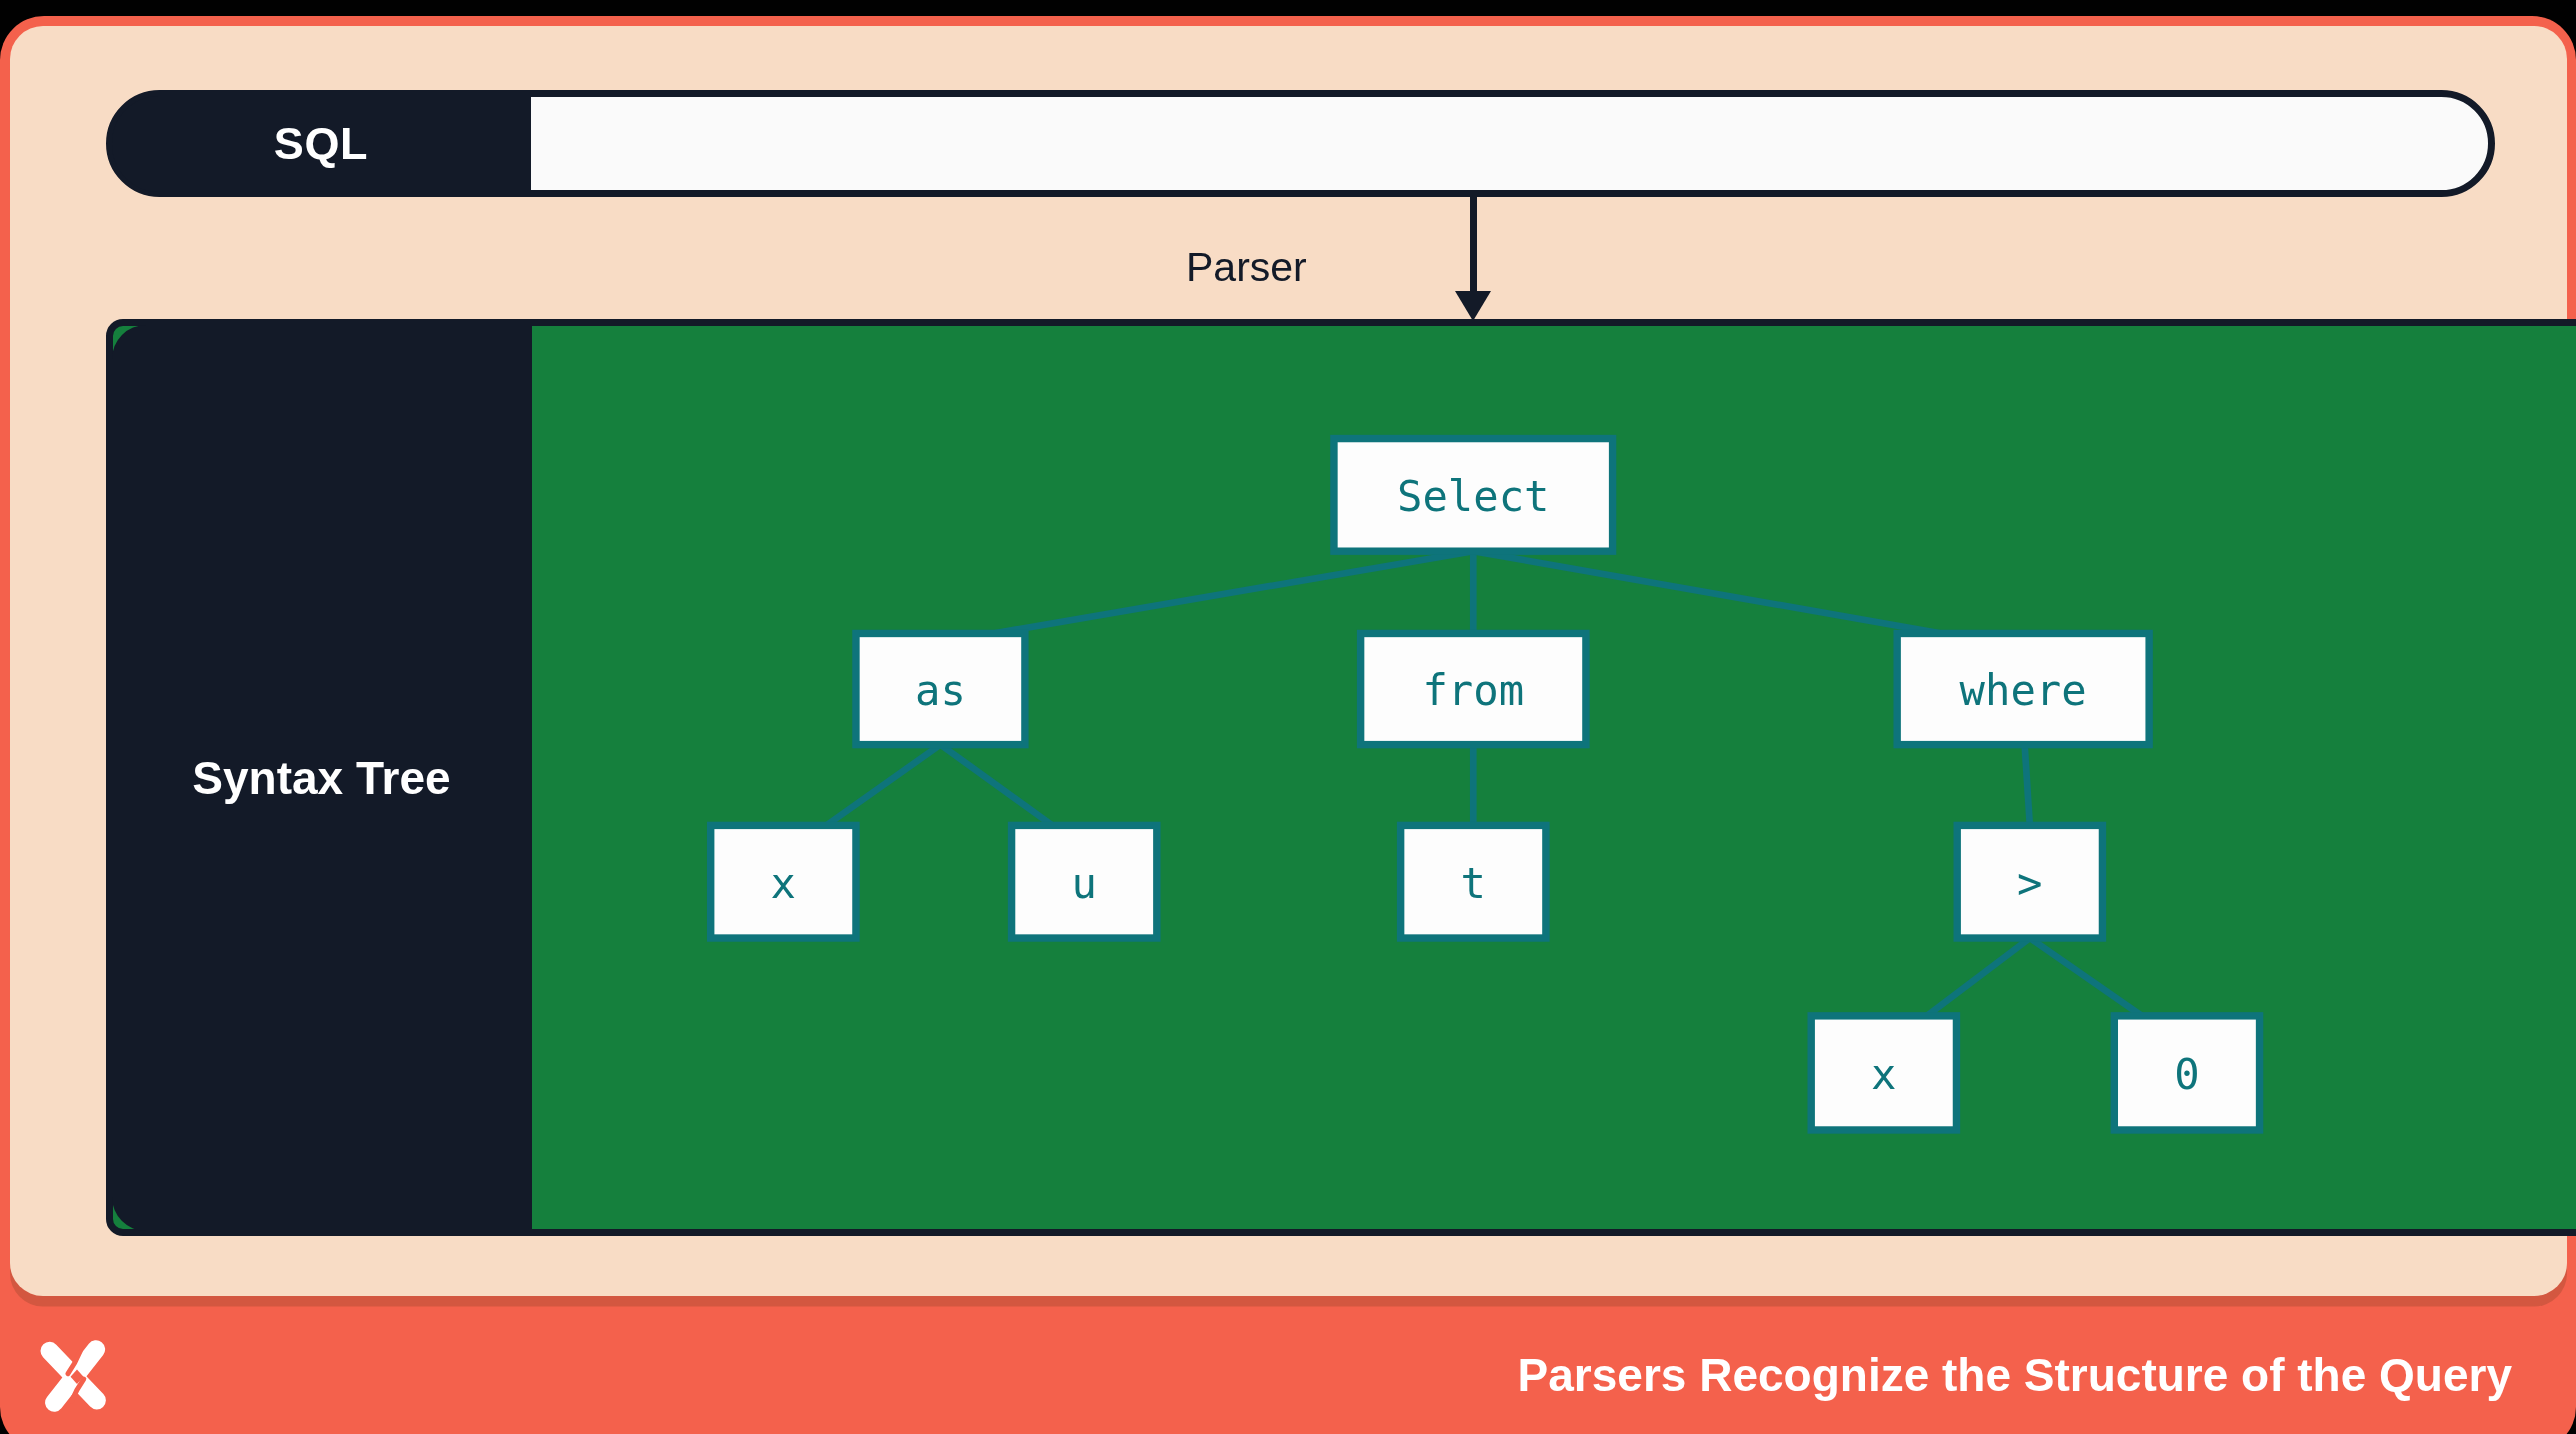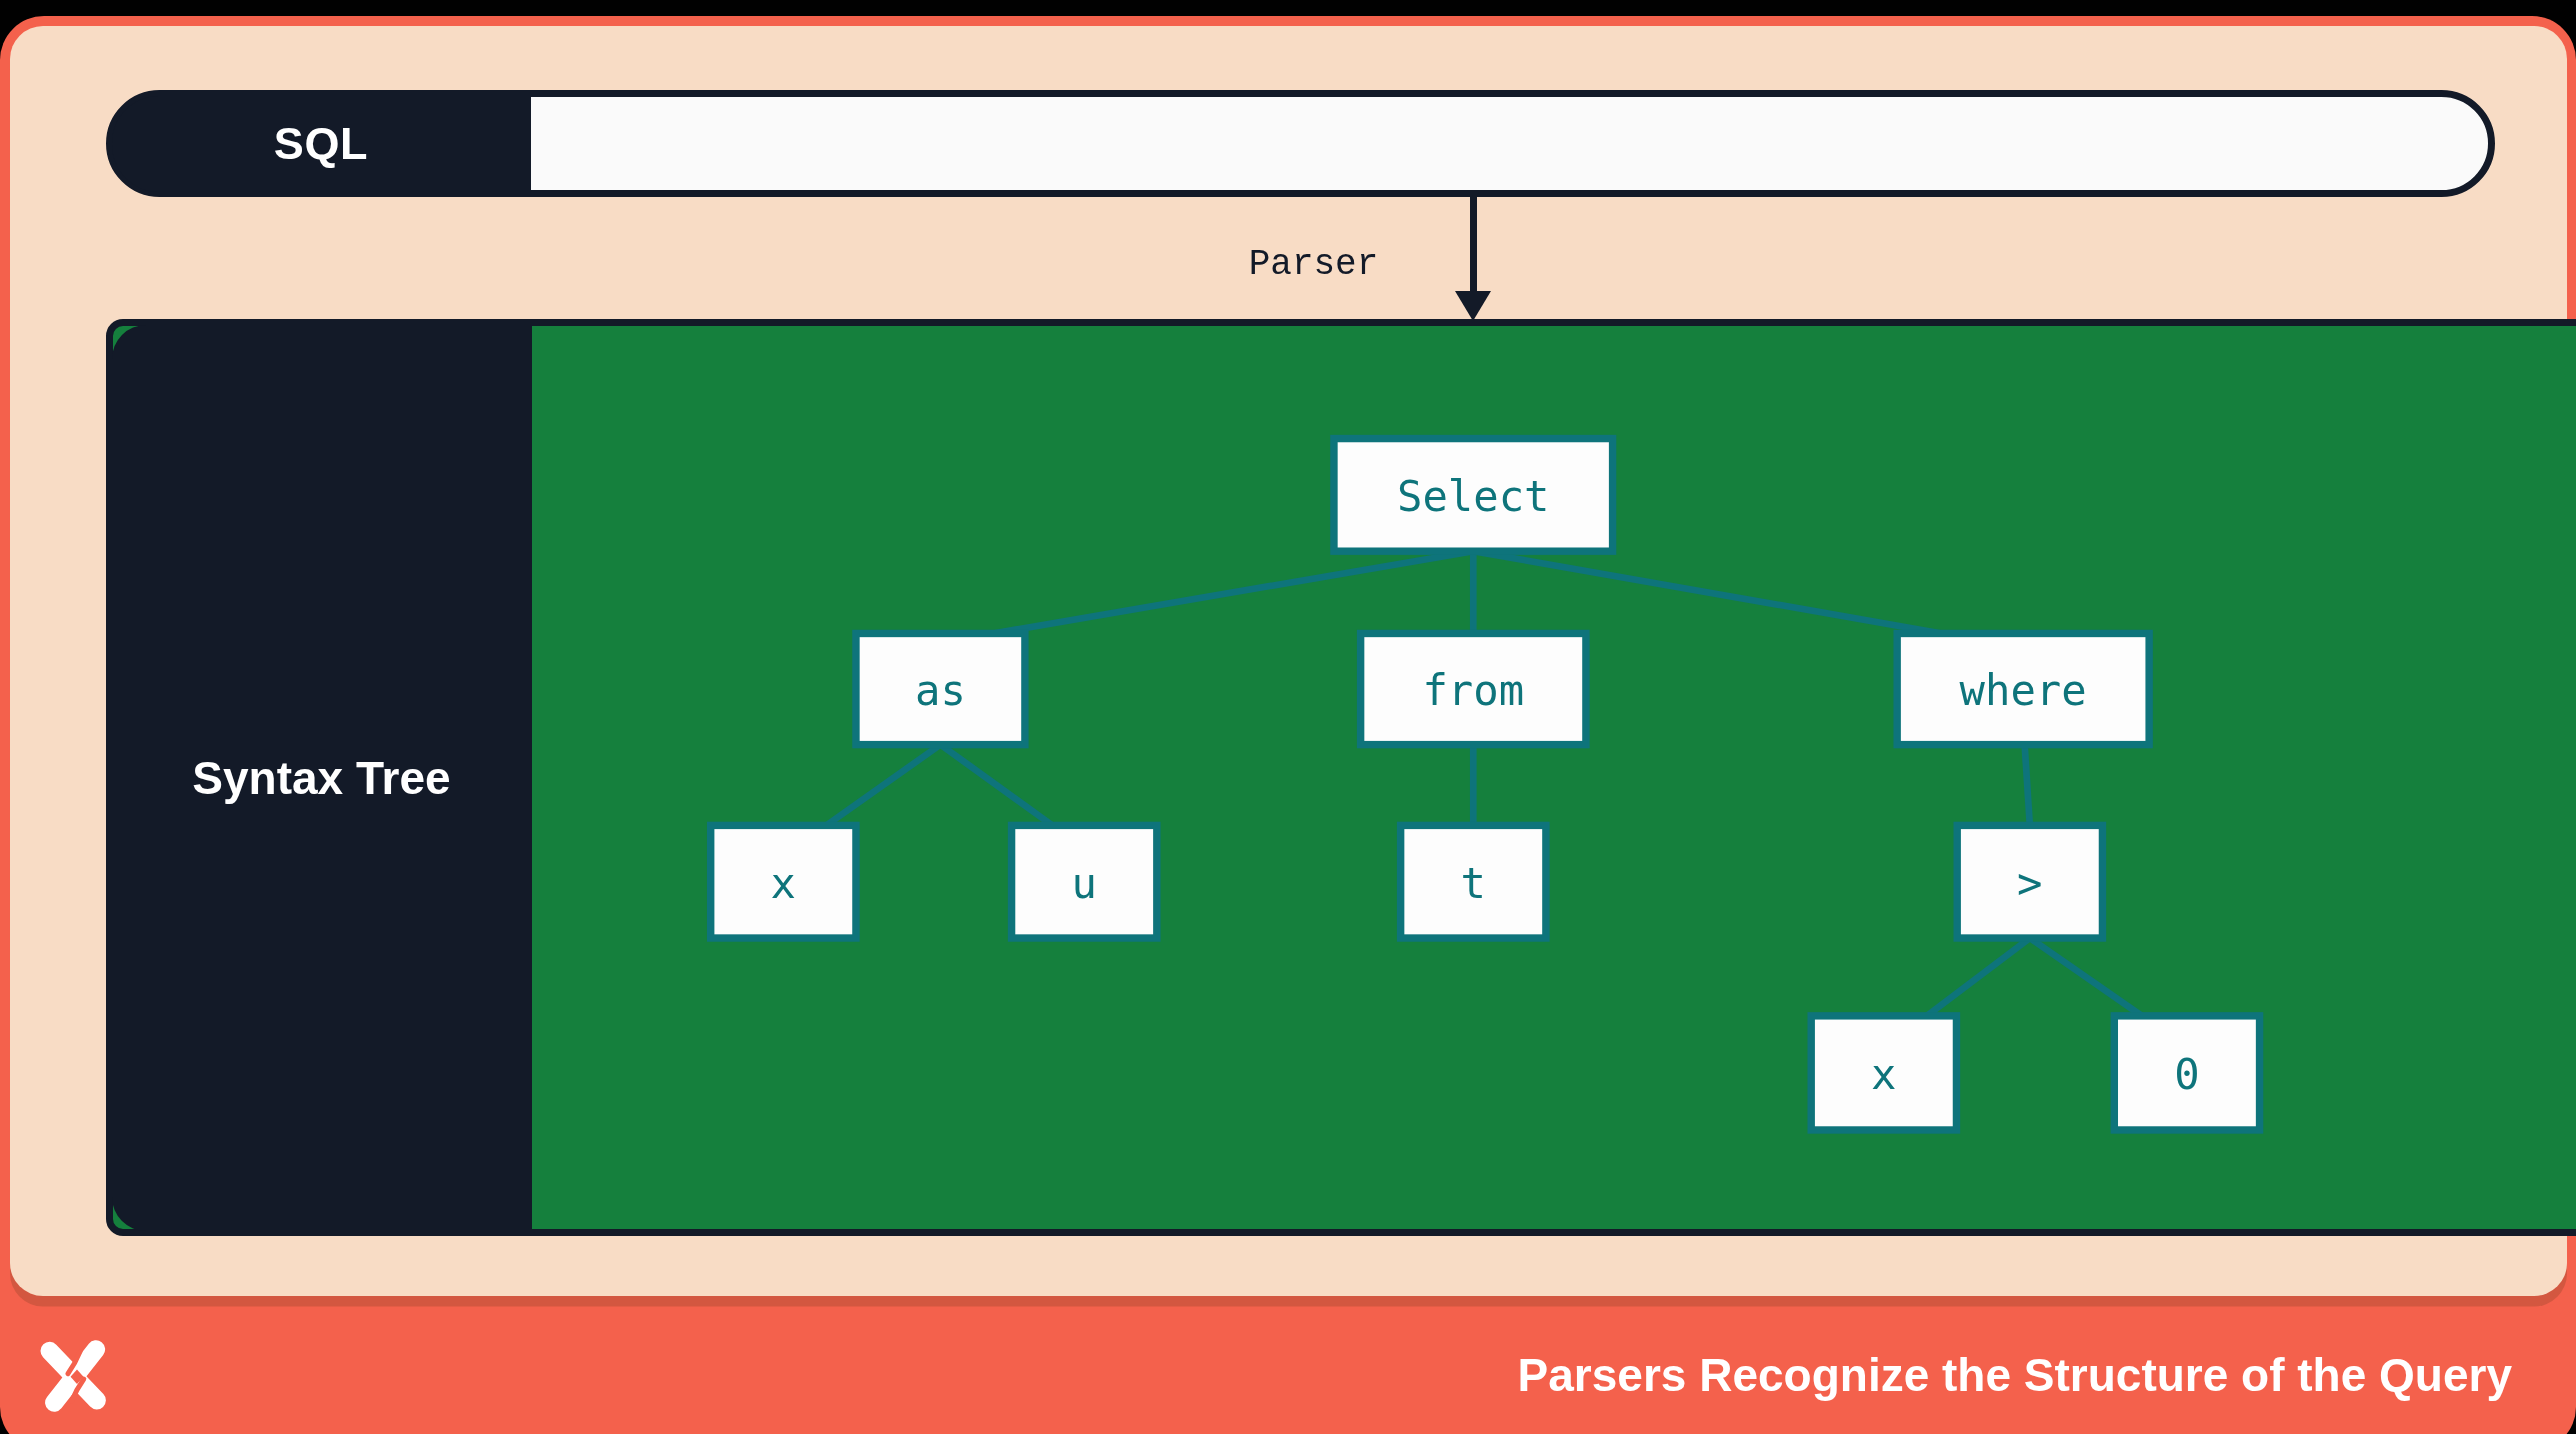--- a/index.html
+++ b/index.html
@@ -63,23 +63,23 @@
     font-family: "DejaVu Sans Mono", monospace;
     font-size: 42px;
     color: #131A28;
     white-space: pre;
   }
   
   .parser-label {
     position: absolute;
     left: 1186px; top: 228px;
     width: 255px;
-    text-align: center;
-    font-family: Liberation Mono, monospace;
-    font-size: 36px;
+    text-align: left;
+    font-family: Liberation Sans, sans-serif;
+    font-size: 41px;
     color: #131A28;
   }
   .arrow-line {
     position: absolute;
     left: 1470px; top: 181px;
     width: 7.4px; height: 96px;
     background: #131A28;
   }
   .arrow-head {
     position: absolute;

